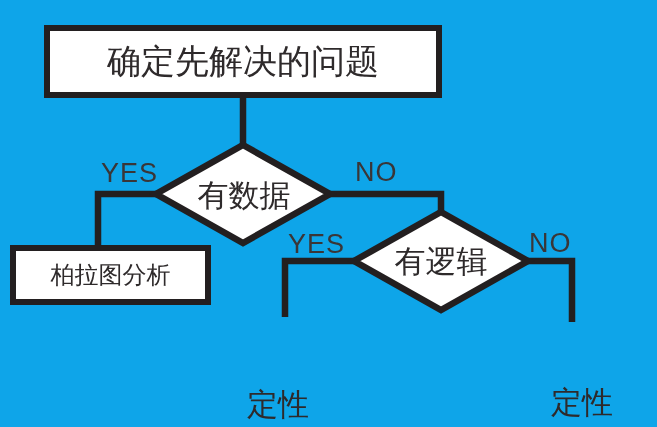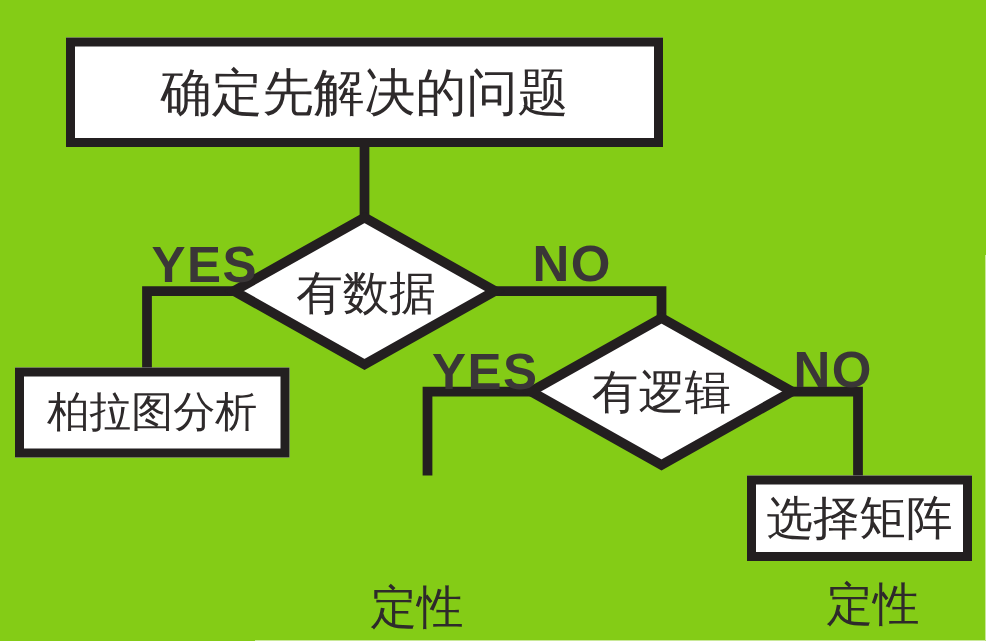--- a/index.html
+++ b/index.html
@@ -4,21 +4,21 @@
 <style>
   html, body {
     margin: 0;
     padding: 0;
     background: #ffffff;
   }
   .stage {
     position: relative;
     width: 657px;
     height: 427px;
-    background: #84cc16;
+    background: #0ea5e9;
     font-family: "Liberation Sans", "DejaVu Sans", sans-serif;
     color: #231f20;
     overflow: hidden;
   }
   .lines {
     position: absolute;
     left: 0;
     top: 0;
     width: 657px;
     height: 427px;
@@ -40,42 +40,41 @@
     border: 6px solid #231f20;
     background: #ffffff;
     display: flex;
     align-items: center;
     justify-content: center;
     text-align: center;
     color: #2e2a2b;
     white-space: nowrap;
   }
   .box-start   { left: 44px;  top: 25px;  width: 398px; height: 73px; font-size: 34px; }
-  .box-pareto  { left: 10px;  top: 245px; width: 183px; height: 60px; font-size: 28px; }
+  .box-pareto  { left: 10px;  top: 245px; width: 201px; height: 60px; font-size: 24px; }
   .box-digraph { left: 157px; top: 312px; width: 250px; height: 57px; font-size: 31px; }
   .box-matrix  { left: 498px; top: 317px; width: 150px; height: 57px; font-size: 31px; }
   .diamond-label {
     position: absolute;
     width: 160px;
     text-align: center;
     font-size: 31px;
     line-height: 1.05;
     color: #2e2a2b;
     white-space: nowrap;
   }
   .dlabel-1 { left: 164px; top: 180px; }
   .dlabel-2 { left: 361px; top: 246px; }
   .branch-label {
     position: absolute;
-    font-size: 34px;
+    font-size: 27px;
     letter-spacing: 1px;
     color: #3a3637;
     white-space: nowrap;
     line-height: 1;
-    font-weight: bold;
   }
   .yes-1 { left: 101px; top: 160px; }
   .no-1  { left: 355px; top: 159px; }
   .yes-2 { left: 288px; top: 231px; }
   .no-2  { left: 529px; top: 230px; }
   .caption {
     position: absolute;
     font-size: 31px;
     color: #2e2a2b;
     white-space: nowrap;
@@ -111,18 +110,15 @@
   <div class="branch-label no-1">NO</div>
   <div class="branch-label yes-2">YES</div>
   <div class="branch-label no-2">NO</div>
 
   <div class="box box-pareto">
     <span>柏拉图分析</span>
   </div>
 
   <div class="caption cap-digraph">定性</div>
 
-  <div class="box box-matrix">
-    <span>选择矩阵</span>
-  </div>
   <div class="caption cap-matrix">定性</div>
 
 </div>
 
 </body></html>

